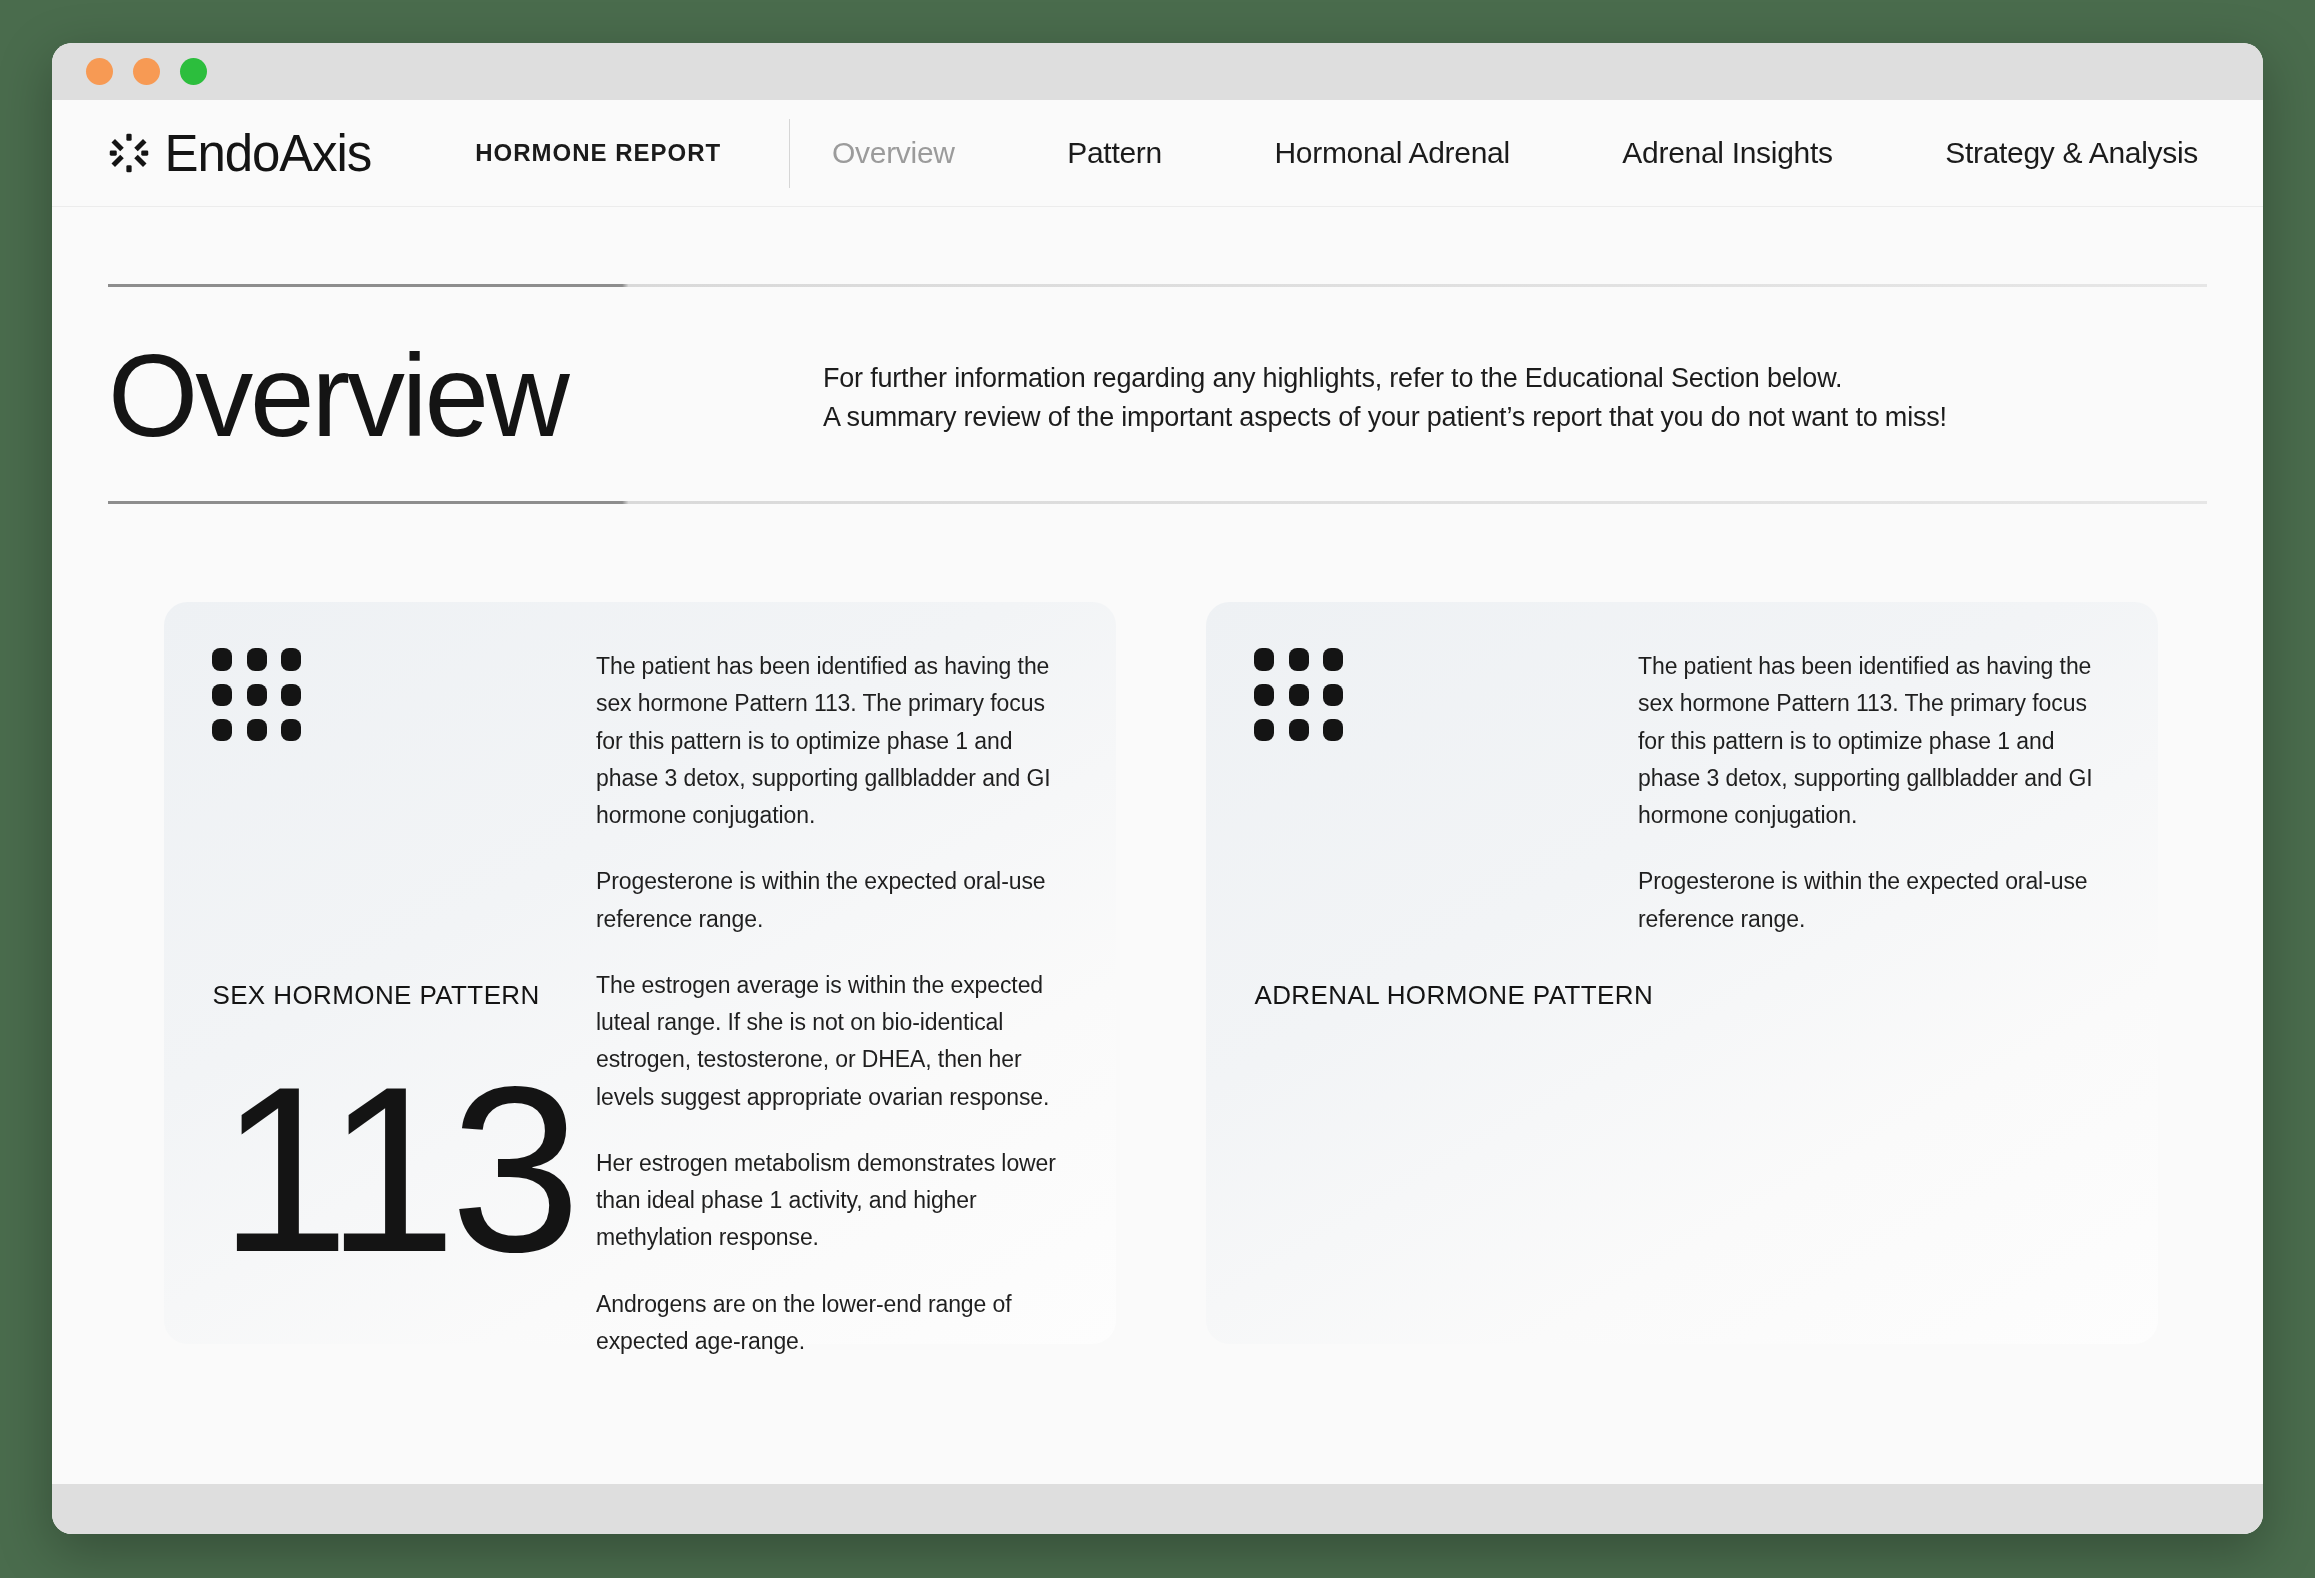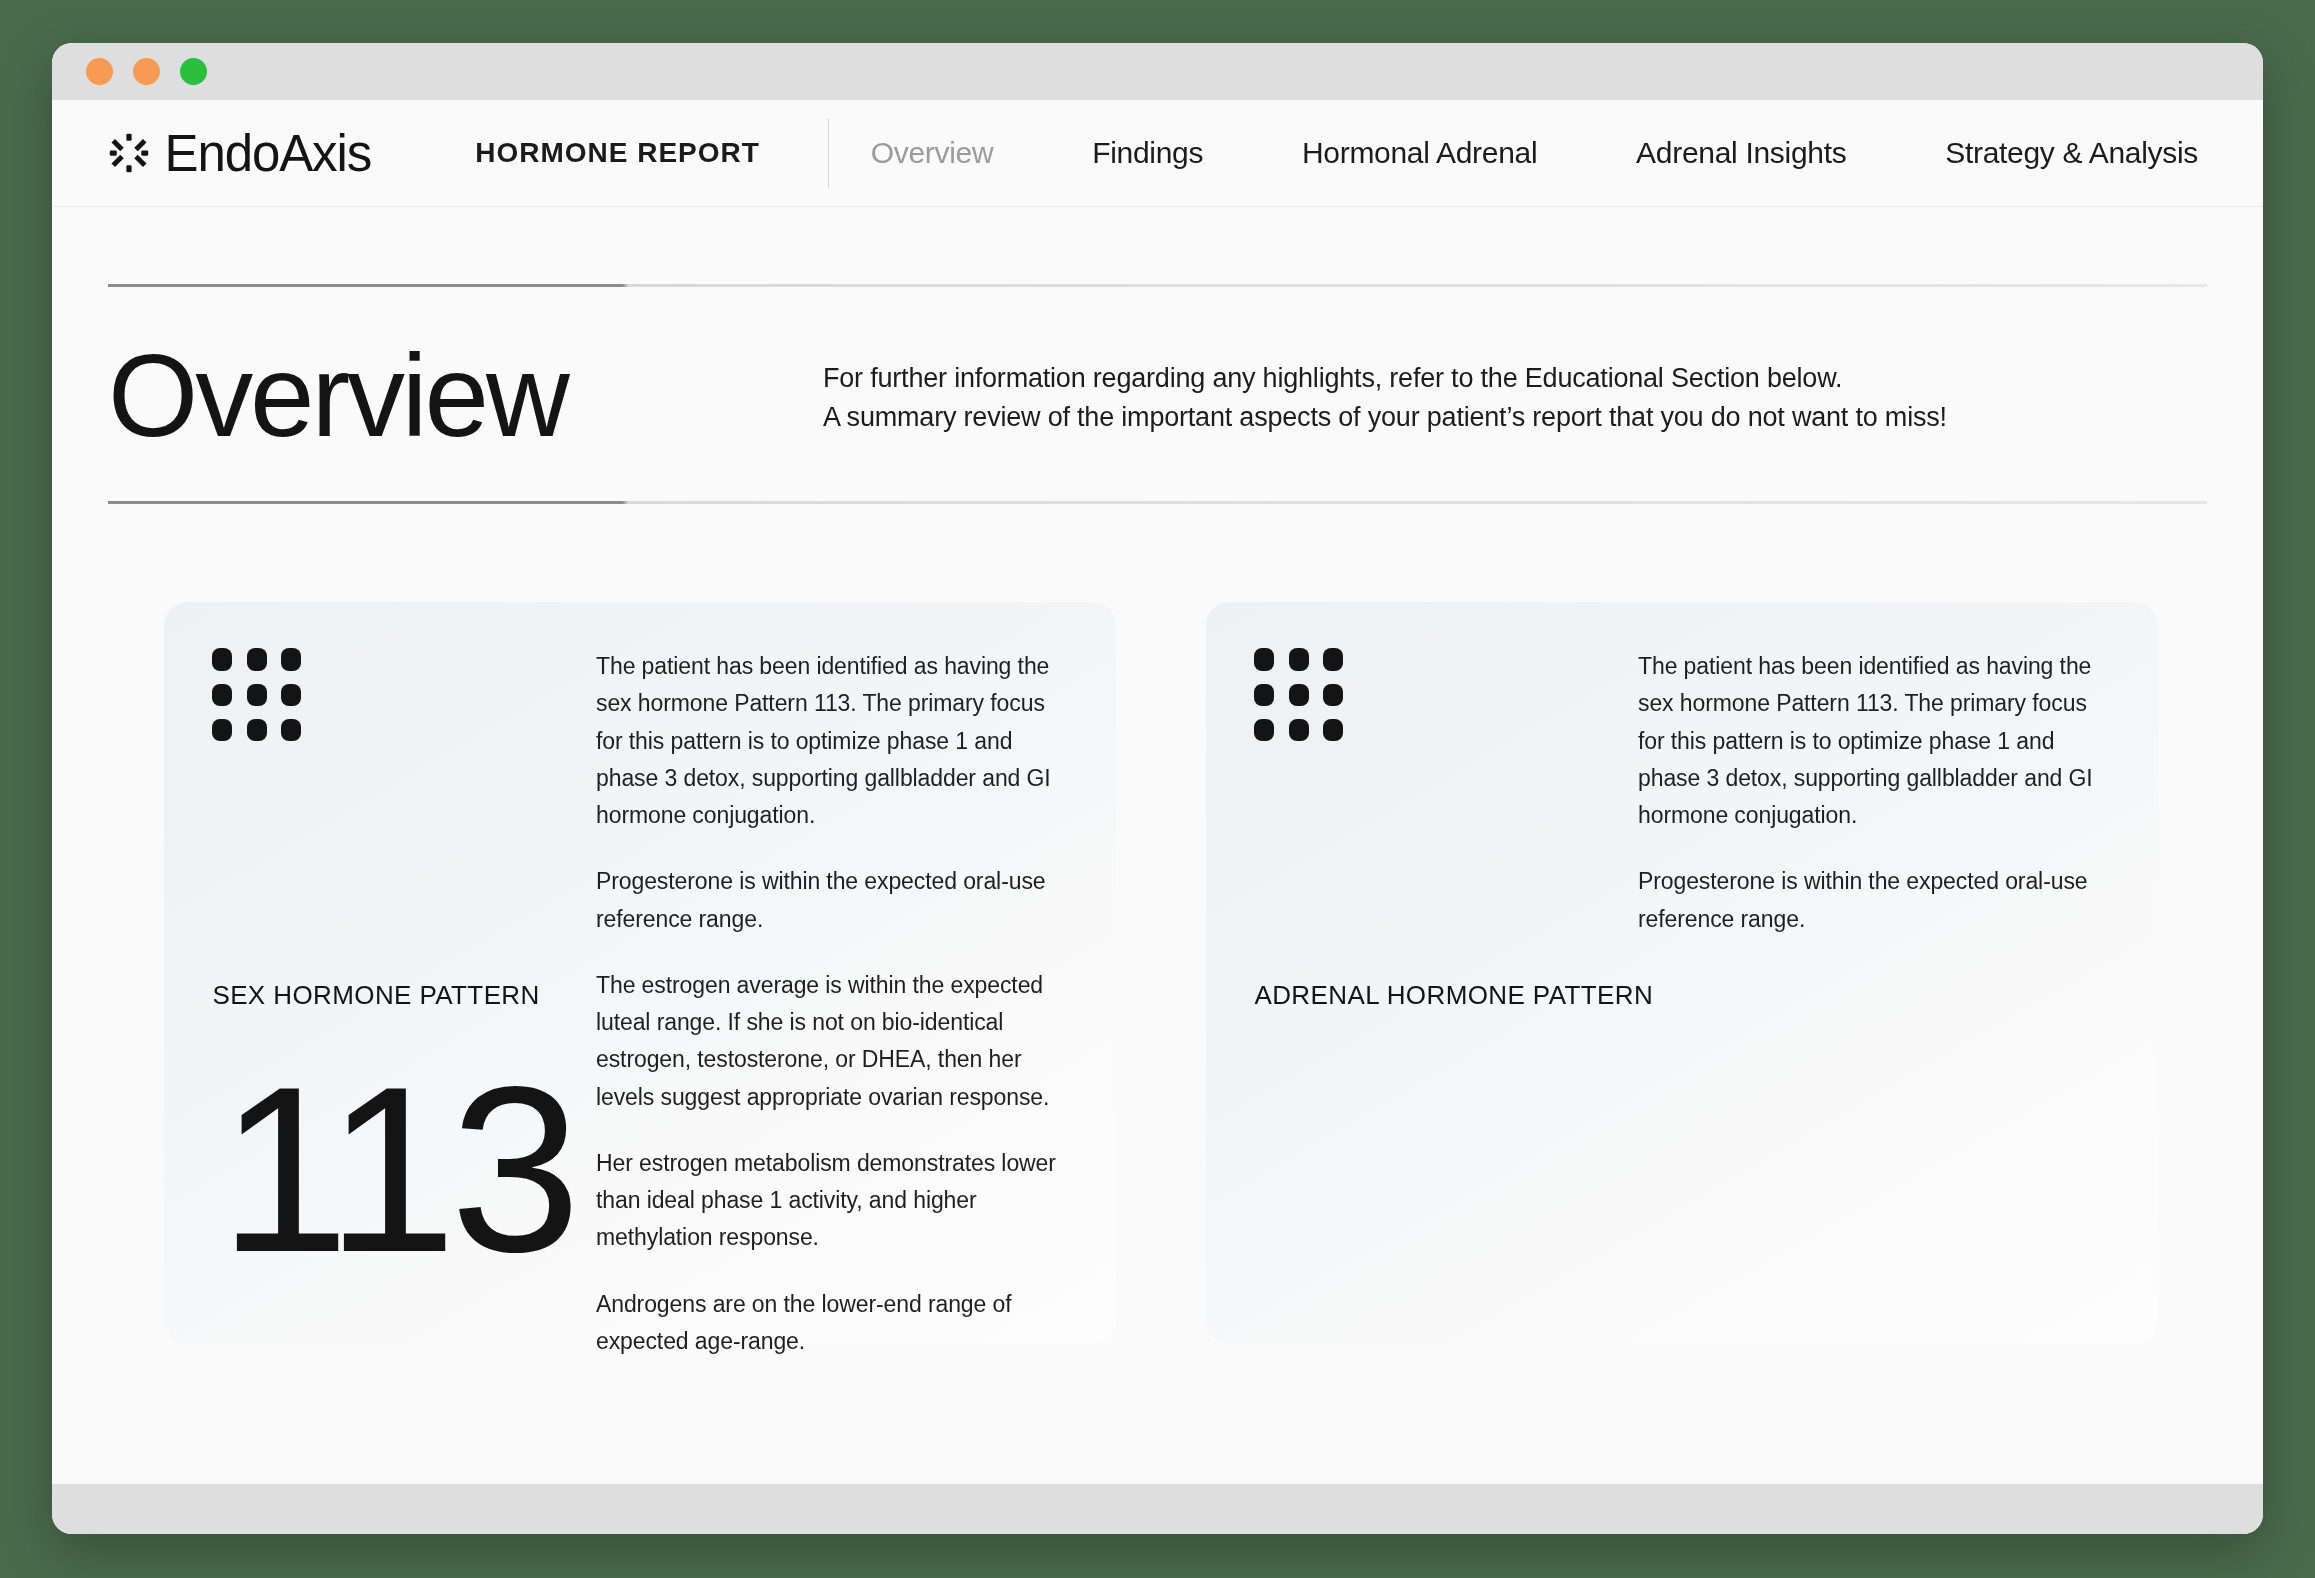--- a/index.html
+++ b/index.html
@@ -73,21 +73,21 @@
   .brand-name {
     font-size: 51px;
     letter-spacing: -1.1px;
     color: #141414;
     font-weight: 400;
     line-height: 1;
   }
 
   .report-title {
     margin-left: 104px;
-    font-size: 28px;
+    font-size: 24px;
     font-weight: 700;
     letter-spacing: 1px;
     color: #1b1b1b;
     white-space: nowrap;
   }
 
   .nav-divider {
     width: 0.9px;
     height: 69px;
     background: #d6d6d6;
@@ -259,21 +259,21 @@
         </span>
         <span class="brand-name">EndoAxis</span>
       </div>
 
       <div class="report-title">HORMONE REPORT</div>
 
       <div class="nav-divider"></div>
 
       <nav class="nav-links">
         <span class="nav-link active">Overview</span>
-        <span class="nav-link">Findings</span>
+        <span class="nav-link">Pattern</span>
         <span class="nav-link">Hormonal Adrenal</span>
         <span class="nav-link">Adrenal Insights</span>
         <span class="nav-link">Strategy &amp; Analysis</span>
       </nav>
     </div>
 
     <div class="page-head">
       <div class="rule"></div>
       <div class="head-body">
         <h1 class="page-title">Overview</h1>

